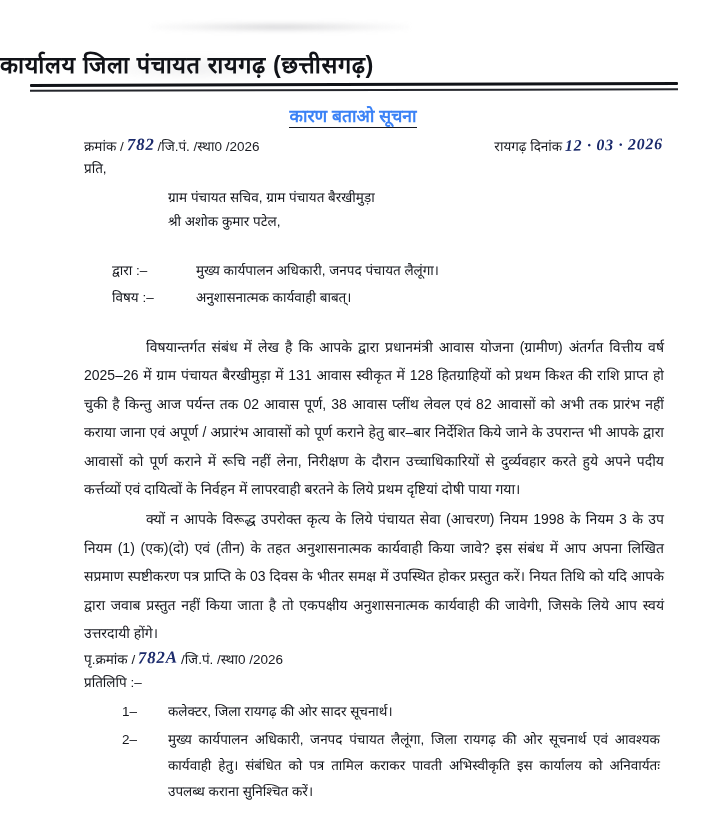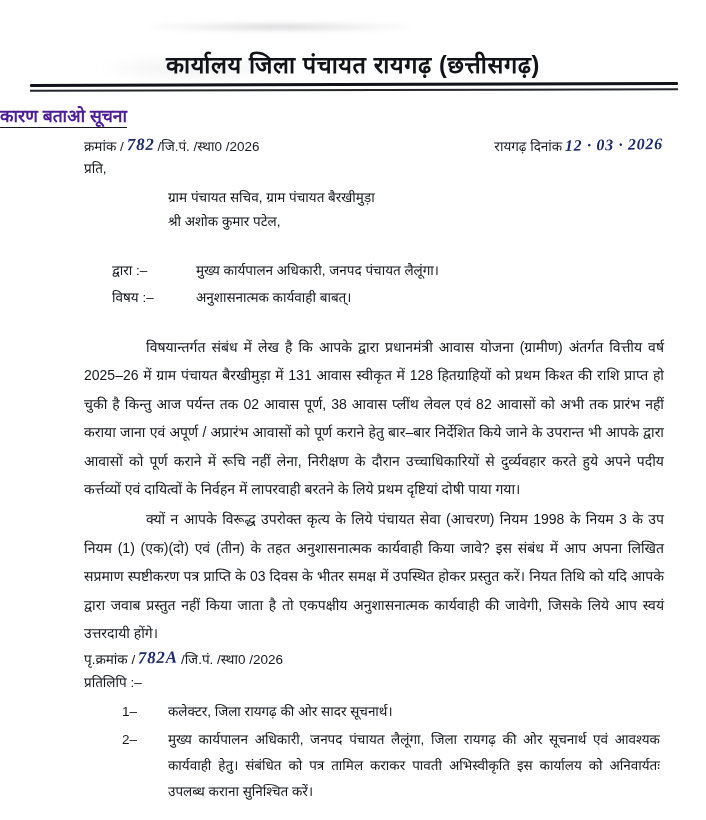--- a/index.html
+++ b/index.html
@@ -47,21 +47,20 @@
   }
 
   .content {
     position: absolute;
     left: 0; top: 0;
     width: 706px;
   }
 
   
   .letterhead {
-    text-align: center;
     padding-top: 52px;
   }
   .office-name {
     font-family: "Liberation Sans", "DejaVu Sans", sans-serif;
     font-weight: 700;
     font-size: 23.5px;
     letter-spacing: 0.6px;
     color: #111318;
     line-height: 1.15;
     white-space: nowrap;
@@ -78,25 +77,26 @@
   }
   .rule-thin {
     height: 1.5px;
     margin-top: 2.5px;
     background: #24262c;
     transform: rotate(-0.12deg);
   }
 
   
   .doc-title {
+    text-align: center;
     margin-top: 13px;
     font-family: "Liberation Sans", "DejaVu Sans", sans-serif;
     font-weight: 700;
     font-size: 17.5px;
-    color: #4c1d95;
+    color: #3b82f6;
   }
   .doc-title span {
     border-bottom: 1.6px solid #15171d;
     padding-bottom: 1px;
   }
 
   
   .ref-row {
     margin-top: 9px;
     padding: 0 40px 0 84px;

